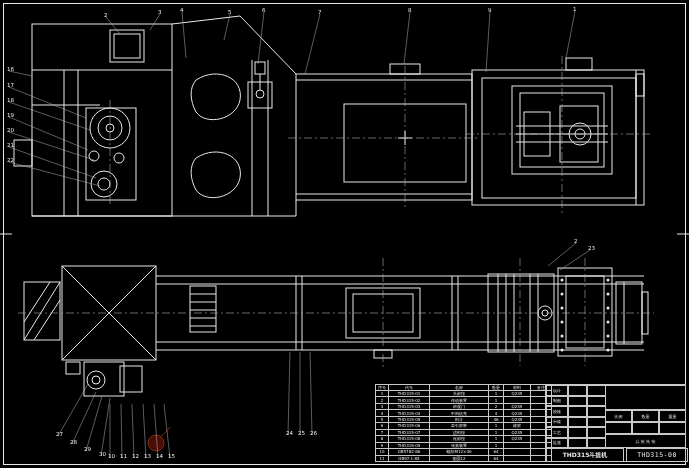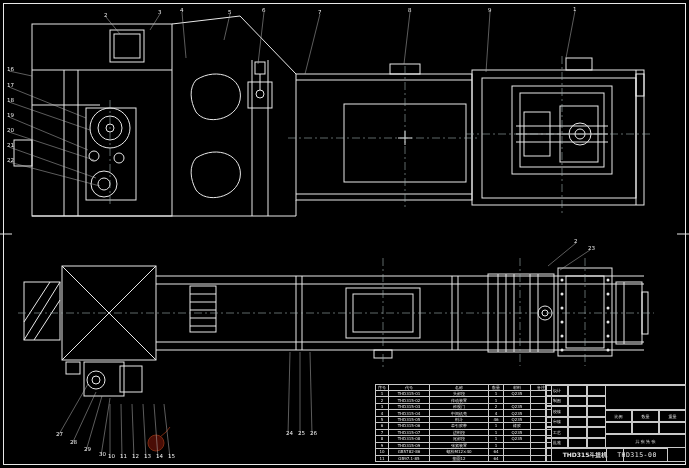--- a/index.html
+++ b/index.html
@@ -345,16 +345,16 @@
       </div>
     <div class="tb-cell" style="left:59px;top:0;width:81px;height:25px;"></div>
     <div class="tb-cell" style="left:59px;top:25px;width:27px;height:12px;">比例</div>
     <div class="tb-cell" style="left:86px;top:25px;width:27px;height:12px;">数量</div>
     <div class="tb-cell" style="left:113px;top:25px;width:27px;height:12px;">重量</div>
     <div class="tb-cell" style="left:59px;top:37px;width:27px;height:12px;"></div>
     <div class="tb-cell" style="left:86px;top:37px;width:27px;height:12px;"></div>
     <div class="tb-cell" style="left:113px;top:37px;width:27px;height:12px;"></div>
     <div class="tb-cell" style="left:59px;top:49px;width:81px;height:14px;">共 张 第 张</div>
     <div class="tb-cell tb-name" style="left:0;top:63px;width:78px;height:14px;">THD315斗提机</div>
-    <div class="tb-cell tb-num" style="left:60px;top:63px;width:62px;height:14px;">THD315-00</div>
+    <div class="tb-cell tb-num" style="left:80px;top:63px;width:62px;height:14px;">THD315-00</div>
   </div>
 
 </div>
 
 </body></html>

